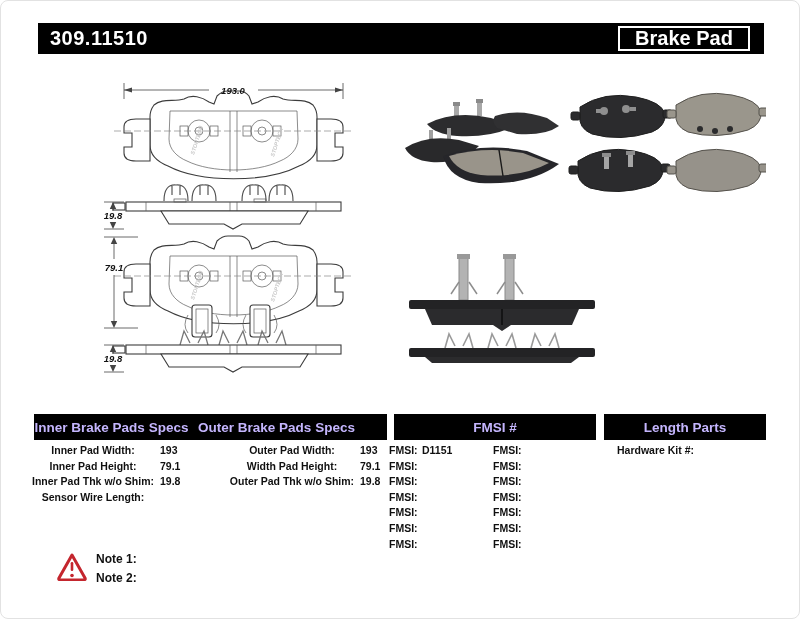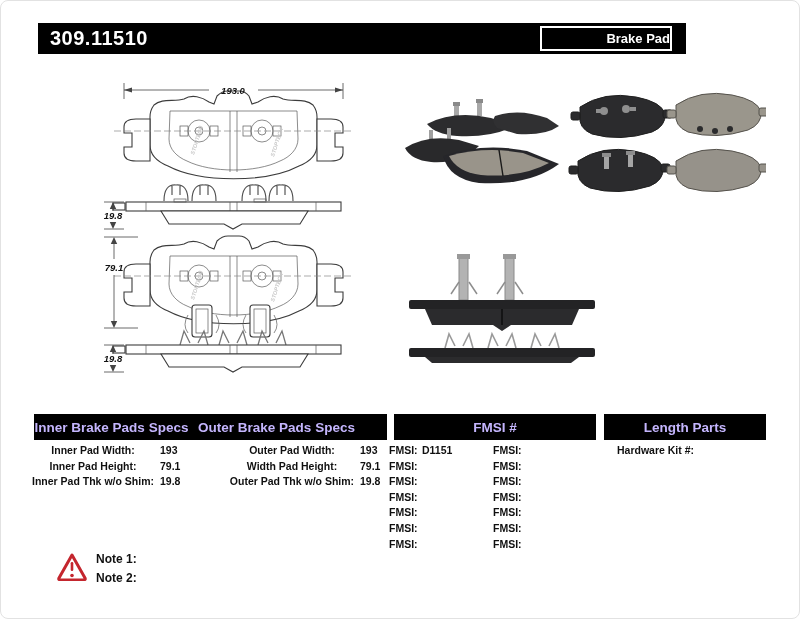--- a/index.html
+++ b/index.html
@@ -1,24 +1,24 @@
 <!DOCTYPE html>
 <html><head>
 <meta charset="utf-8">
 <style>
   html,body{margin:0;padding:0;background:#fff;}
   .page{position:relative;width:800px;height:619px;background:#fff;border:1px solid #e2e2e2;
         border-radius:8px;box-sizing:border-box;overflow:hidden;
         font-family:"Liberation Sans",sans-serif;color:#111;}
   
-  .header-bar{position:absolute;left:37px;top:22px;width:648px;height:31px;background:#000;
+  .header-bar{position:absolute;left:37px;top:22px;width:726px;height:31px;background:#000;
               color:#fff;display:flex;align-items:center;}
   .part-number{font-size:20px;font-weight:bold;padding-left:12px;letter-spacing:.5px;}
   .product-badge{position:absolute;right:14px;top:3px;bottom:3px;width:128px;border:2px solid #fff;
-                 display:flex;align-items:center;justify-content:flex-end;font-size:13px;font-weight:bold;}
+                 display:flex;align-items:center;justify-content:center;font-size:20px;font-weight:bold;}
   
   .fig{position:absolute;}
   .ln{stroke:#3c3c3c;stroke-width:1.1;fill:#fff;}
   .lnt{stroke:#5a5a5a;stroke-width:.7;fill:none;}
   .dash{stroke:#888;stroke-width:.7;stroke-dasharray:7 3;fill:none;}
   .dim{stroke:#444;stroke-width:.8;fill:none;}
   .dimarrow{fill:#444;stroke:none;}
   .dimtxt{font:italic bold 9.5px "Liberation Sans",sans-serif;fill:#111;}
   .wm{font:italic bold 5.5px "Liberation Sans",sans-serif;fill:#c9c9c9;}
   
@@ -206,20 +206,24 @@
         <span class="sval">193</span>
       </div>
     <div class="srow">
         <span class="slabel">Inner Pad Height:</span>
         <span class="sval">79.1</span>
       </div>
     <div class="srow">
         <span class="slabel">Inner Pad Thk w/o Shim:</span>
         <span class="sval">19.8</span>
       </div>
+    <div class="srow">
+        <span class="slabel">Sensor Wire Length:</span>
+        <span class="sval"></span>
+      </div>
   </div>
 
   <div class="col outer-col" style="left:228px;">
     <div class="srow">
         <span class="slabel">Outer Pad Width:</span>
         <span class="sval">193</span>
       </div>
     <div class="srow">
         <span class="slabel">Width Pad Height:</span>
         <span class="sval">79.1</span>

